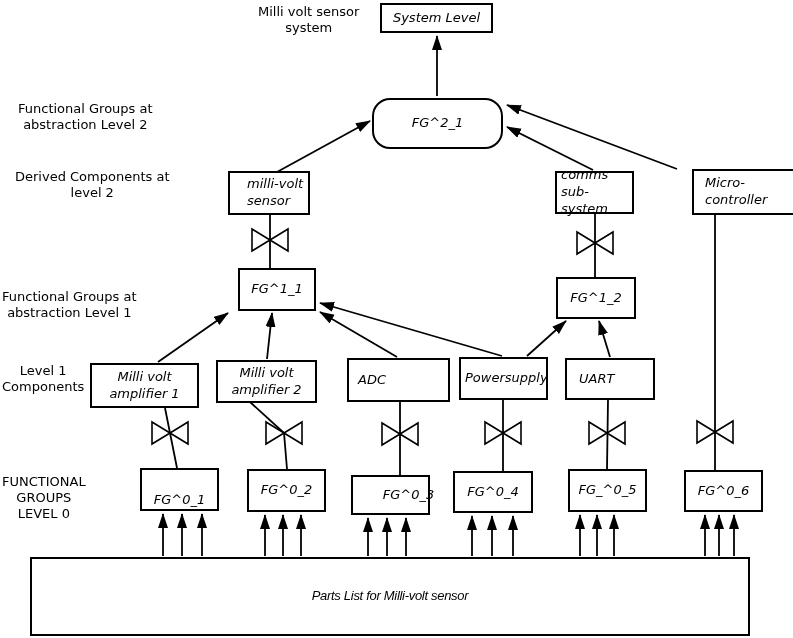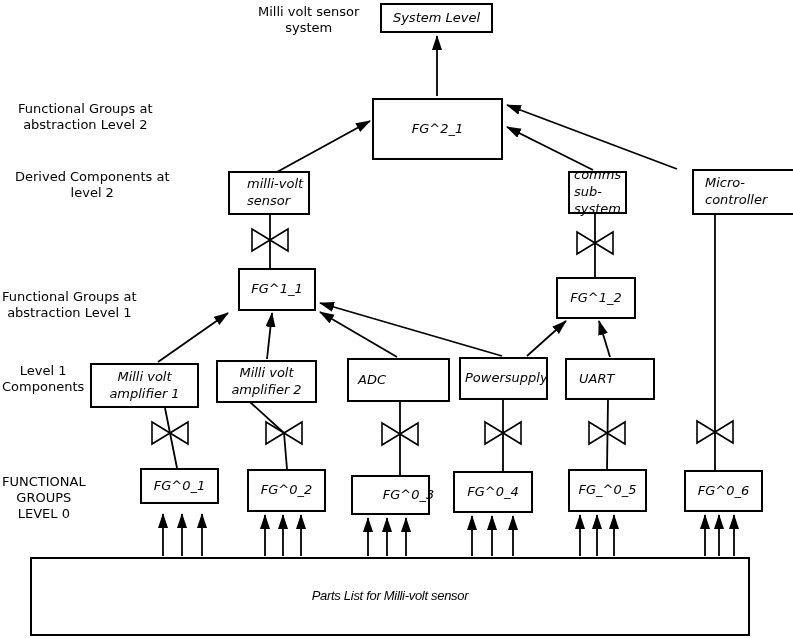--- a/index.html
+++ b/index.html
@@ -88,30 +88,30 @@
       <path d="M485,422 L485,444 L521,422 L521,444 Z"></path>
       <path d="M589,422 L589,444 L625,422 L625,444 Z"></path>
       <path d="M697,421 L697,443 L733,421 L733,443 Z"></path>
     </g>
   </svg>
 
   <div class="node" style="left:380px;top:3px;width:113px;height:30px;">
     <span>System Level</span>
   </div>
 
-  <div class="node" style="left:372px;top:98px;width:131px;height:62px;">
+  <div class="node" style="left:372px;top:98px;width:131px;height:51px;border-radius:18px;">
     <span>FG^2_1</span>
   </div>
 
   <div class="node al" style="left:228px;top:171px;width:82px;height:44px;padding-left:17px;">
     <span>milli-volt
 sensor</span>
   </div>
 
-  <div class="node al" style="left:568px;top:171px;width:59px;height:43px;padding-left:4px;">
+  <div class="node al" style="left:555px;top:171px;width:79px;height:43px;padding-left:4px;">
     <span>comms
 sub-system</span>
   </div>
 
   <div class="node al" style="left:692px;top:169px;width:112px;height:46px;padding-left:11px;">
     <span>Micro-
 controller</span>
   </div>
 
   <div class="node" style="left:238px;top:268px;width:78px;height:43px;">
@@ -137,21 +137,21 @@
   </div>
 
   <div class="node al" style="left:459px;top:357px;width:89px;height:43px;padding-left:4px;">
     <span>Powersupply</span>
   </div>
 
   <div class="node al" style="left:565px;top:358px;width:90px;height:42px;padding-left:12px;">
     <span>UART</span>
   </div>
 
-  <div class="node" style="left:140px;top:468px;width:79px;height:36px;">
+  <div class="node" style="left:140px;top:468px;width:79px;height:43px;align-items:flex-end;">
     <span>FG^0_1</span>
   </div>
 
   <div class="node" style="left:247px;top:469px;width:79px;height:43px;">
     <span>FG^0_2</span>
   </div>
 
   <div class="node" style="left:351px;top:475px;width:79px;height:40px;padding-left:36px;">
     <span>FG^0_3</span>
   </div>

